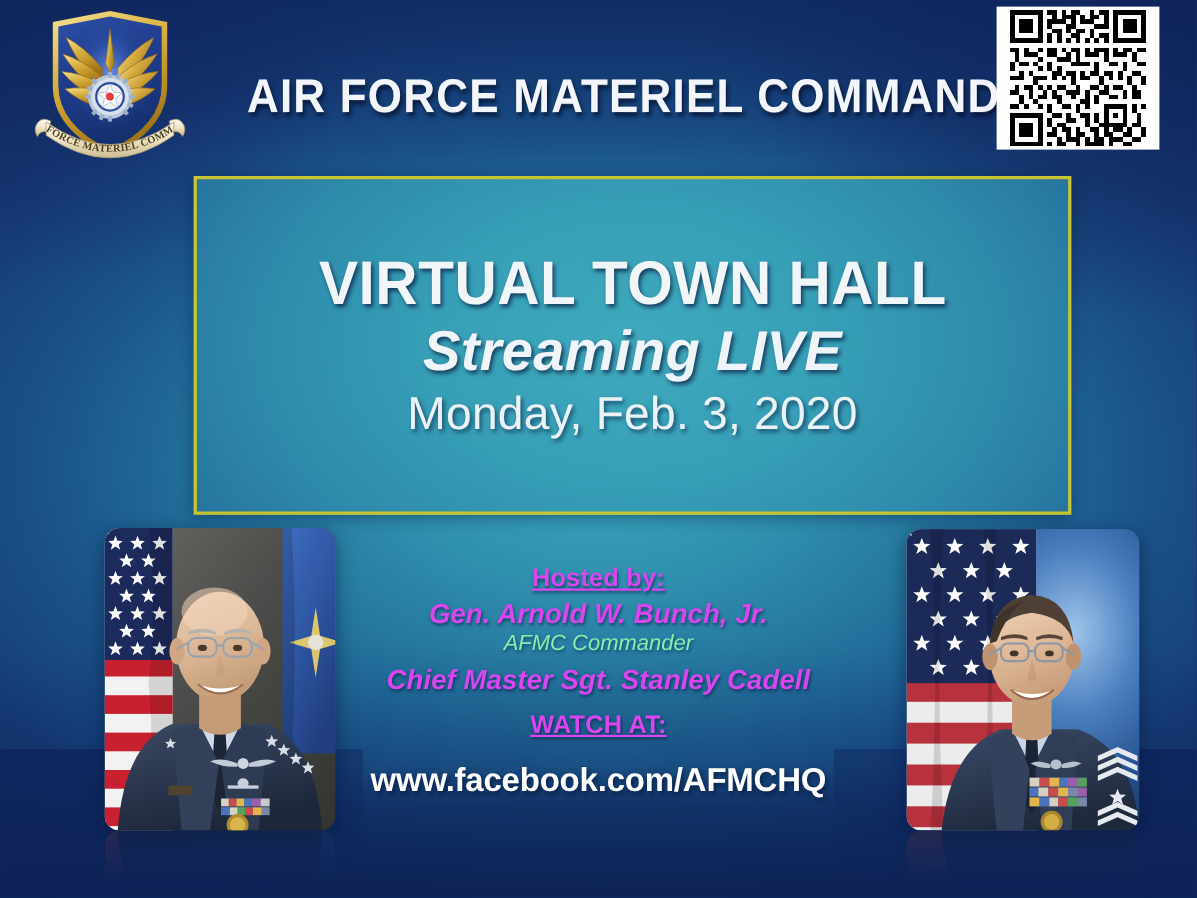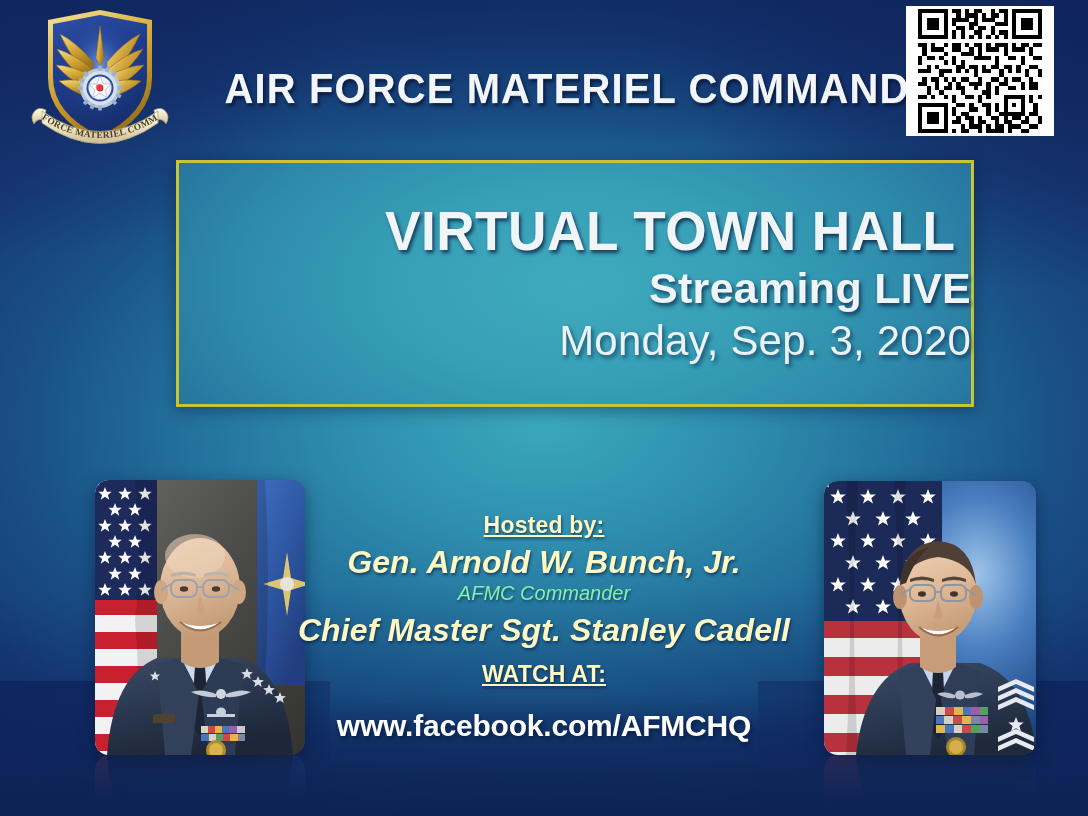--- a/index.html
+++ b/index.html
@@ -56,37 +56,37 @@
     text-shadow:2px 3px 4px rgba(4,16,44,.78), 0 1px 0 rgba(255,255,255,.25);
   }
   #qr-code {
     position:absolute; right:34px; top:6px; width:148px; height:130px;
     background:#fff; padding:3px;
   }
   #qr-code svg { display:block; width:100%; height:100%; }
 
   
   #title-panel {
-    position:absolute; left:176px; top:160px; width:798px; height:247px;
+    position:absolute; left:176px; top:160px; width:798px; height:308px;
     border:3px solid #c6c634;
     background:
       radial-gradient(ellipse 85% 150% at 50% 50%, #3fa9bd 0%, #37a0b7 26%, #2e8bab 50%, #256f9c 72%, #1e5d91 88%, #1b5089 100%);
     box-shadow:0 3px 14px rgba(6,22,60,.45);
-    display:flex; flex-direction:column; align-items:flex-end;
+    display:flex; flex-direction:column; align-items:center;
     justify-content:center; gap:1px;
   }
   #title-main {
     font-size:56px; font-weight:bold; color:#f0f5f8;
     letter-spacing:.5px; white-space:nowrap; line-height:1.06;
     transform:scaleX(.95);
     text-shadow:2px 3px 4px rgba(6,24,58,.72);
     margin-bottom:4px;
   }
   #title-sub {
-    font-size:43px; font-weight:bold; color:#eef4f7;
+    font-size:51px; font-weight:bold; font-style:italic; color:#eef4f7;
     letter-spacing:.3px; white-space:nowrap; line-height:1.1;
     text-shadow:2px 3px 4px rgba(6,24,58,.72);
     margin-bottom:2px;
   }
   .title-date {
     font-size:42px; font-weight:400; color:#eaf2f6;
     letter-spacing:.2px; white-space:nowrap; line-height:1.22;
     text-shadow:2px 3px 4px rgba(6,24,58,.6);
   }
 
@@ -108,28 +108,28 @@
   }
   #reflection-left  { left:95px;  top:755px; width:210px; height:56px; }
   #reflection-right { left:824px; top:755px; width:212px; height:56px; }
   .reflection svg { display:block; width:100%; height:275px; margin-top:-219px; }
 
   
   #info-block {
     position:absolute; left:294px; top:512px; width:500px;
     display:flex; flex-direction:column; align-items:center; text-align:center;
   }
-  .tx { white-space:nowrap; color:#fef9c3; }
+  .tx { white-space:nowrap; color:#d946ef; }
   .hosted-label {
     font-size:23px; font-weight:bold; text-decoration:underline;
     text-underline-offset:2px; letter-spacing:.2px;
     text-shadow:1px 2px 3px rgba(6,24,58,.62);
   }
   .host-name {
-    font-size:32px; font-weight:bold; font-style:italic; letter-spacing:.1px;
+    font-size:25px; font-weight:bold; font-style:italic; letter-spacing:.1px;
     margin-top:5px; text-shadow:1px 2px 3px rgba(6,24,58,.62);
   }
   .host-title {
     font-size:20px; font-style:italic; font-weight:400; color:#86efac;
     margin-top:1px; text-shadow:1px 2px 3px rgba(6,24,58,.55);
   }
   .host-name.second { margin-top:7px; }
   .watch-label {
     font-size:23px; font-weight:bold; text-decoration:underline;
     text-underline-offset:2px; letter-spacing:.2px; margin-top:12px;
@@ -438,21 +438,21 @@
           <rect x="17" y="28" width="2" height="1"></rect>
         <rect x="21" y="28" width="1" height="1"></rect>
           <rect x="24" y="28" width="2" height="1"></rect>
       </g>
     </svg>
   </div>
 
   <div id="title-panel">
     <div id="title-main">VIRTUAL TOWN HALL</div>
     <div id="title-sub">Streaming LIVE</div>
-    <div class="title-date">Monday, Sep. 3, 2020</div>
+    <div class="title-date">Monday, Feb. 3, 2020</div>
   </div>
 
   <div id="portrait-left" class="portrait">
     <svg viewBox="0 0 210 275" preserveAspectRatio="xMidYMid slice">
       <defs>
         <linearGradient id="lBack" x1="0" y1="0" x2="1" y2="1">
           <stop offset="0%" stop-color="#6a6a66"></stop>
           <stop offset="45%" stop-color="#4c4c4a"></stop>
           <stop offset="100%" stop-color="#33332f"></stop>
         </linearGradient>

